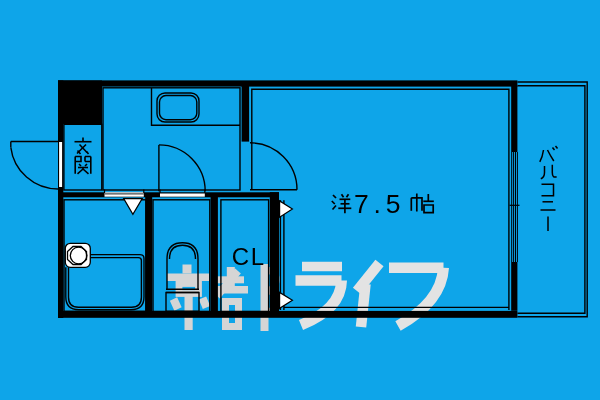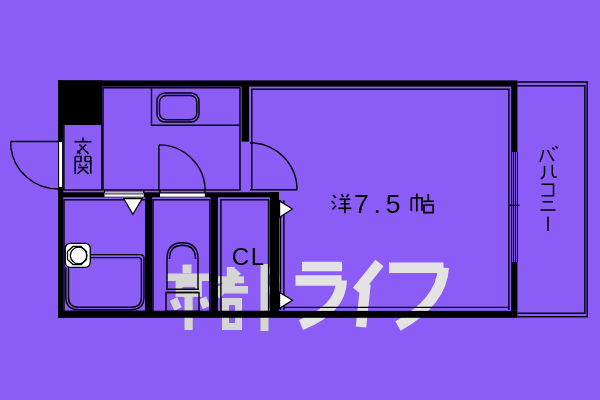--- a/index.html
+++ b/index.html
@@ -1,16 +1,16 @@
 <!DOCTYPE html>
 <html><head>
 <meta charset="utf-8">
 <style>
 html,body{margin:0;padding:0;background:#fff;}
-#page{width:600px;height:400px;position:relative;overflow:hidden;background:#8b5cf6;}
+#page{width:600px;height:400px;position:relative;overflow:hidden;background:#0ea5e9;}
 svg{position:absolute;left:0;top:0;}
 </style>
 </head>
 <body>
 <div id="page">
 <svg width="600" height="400" viewBox="0 0 600 400">
 
 <g id="wm" fill="none" stroke-linecap="butt">
 
   <g stroke="#d5d5d5">

